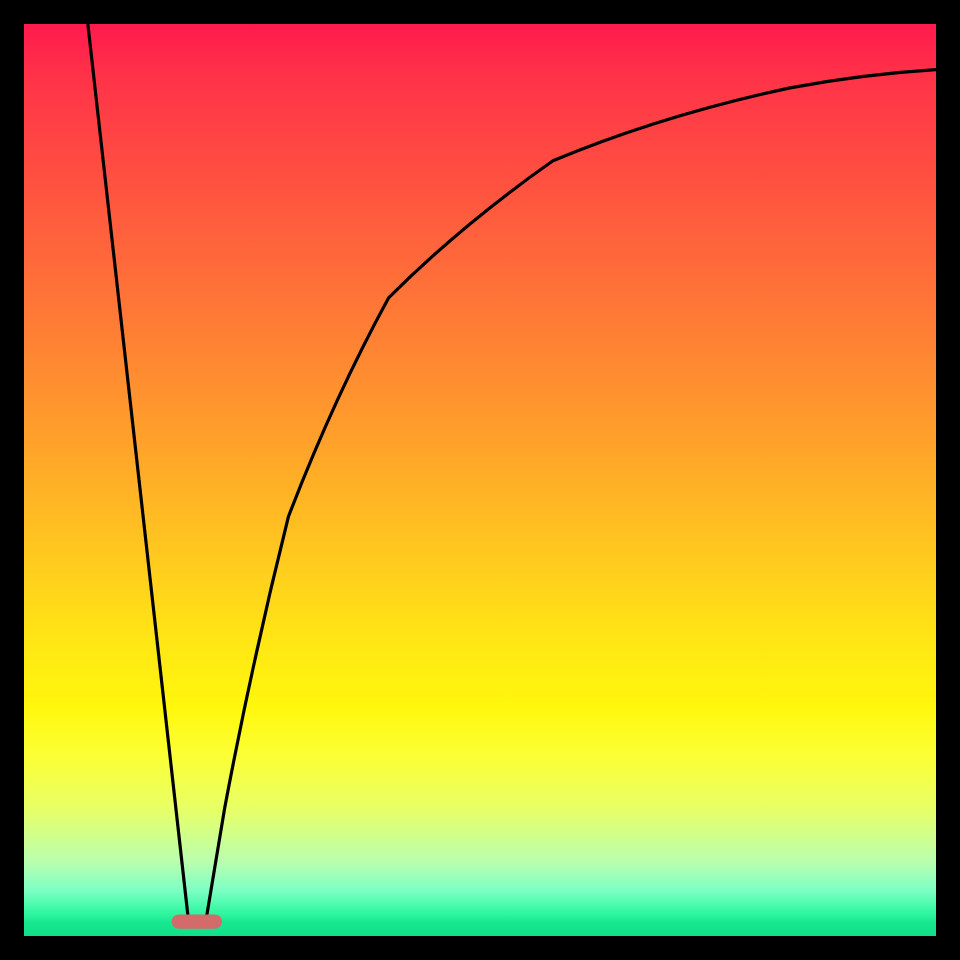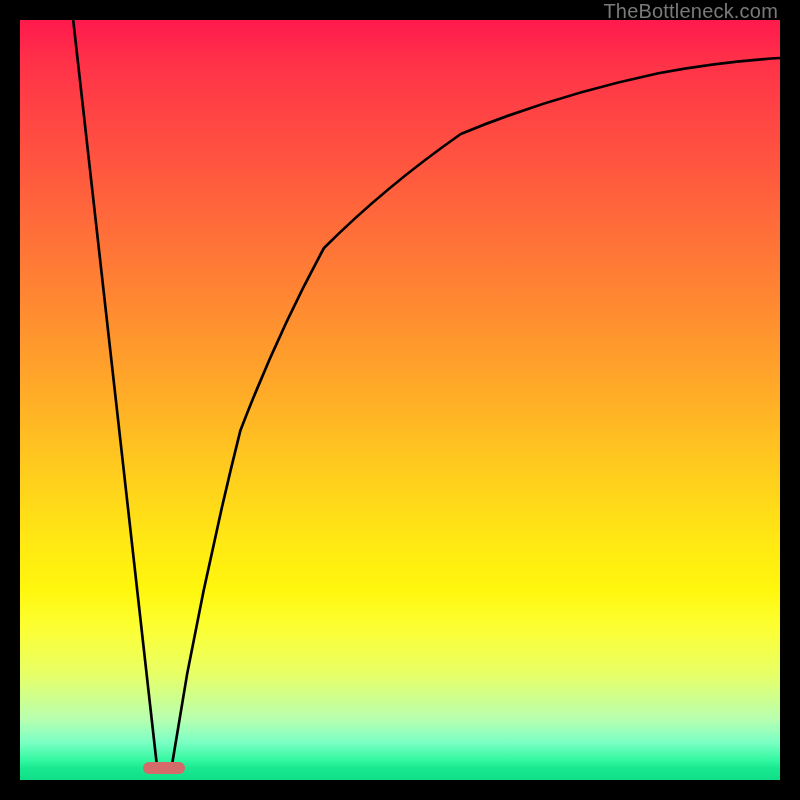--- a/index.html
+++ b/index.html
@@ -60,21 +60,20 @@
     left: 0;
     top: 0;
     width: 760px;
     height: 760px;
   }
 </style>
 </head>
 <body>
 
 <div class="outer">
-  <div class="watermark">TheBottleneck.com</div>
   <div class="plot">
     <svg class="curves" viewBox="0 0 100 100" preserveAspectRatio="none">
       <path d="M7,0 L18,98" fill="none" stroke="#000" stroke-width="0.35"></path>
       <path d="M20,98
                L22,86
                Q25,70 29,54
                Q34,41 40,30
                Q48,22 58,15
                Q70,10 84,7
                Q92,5.5 100,5" fill="none" stroke="#000" stroke-width="0.35"></path>

